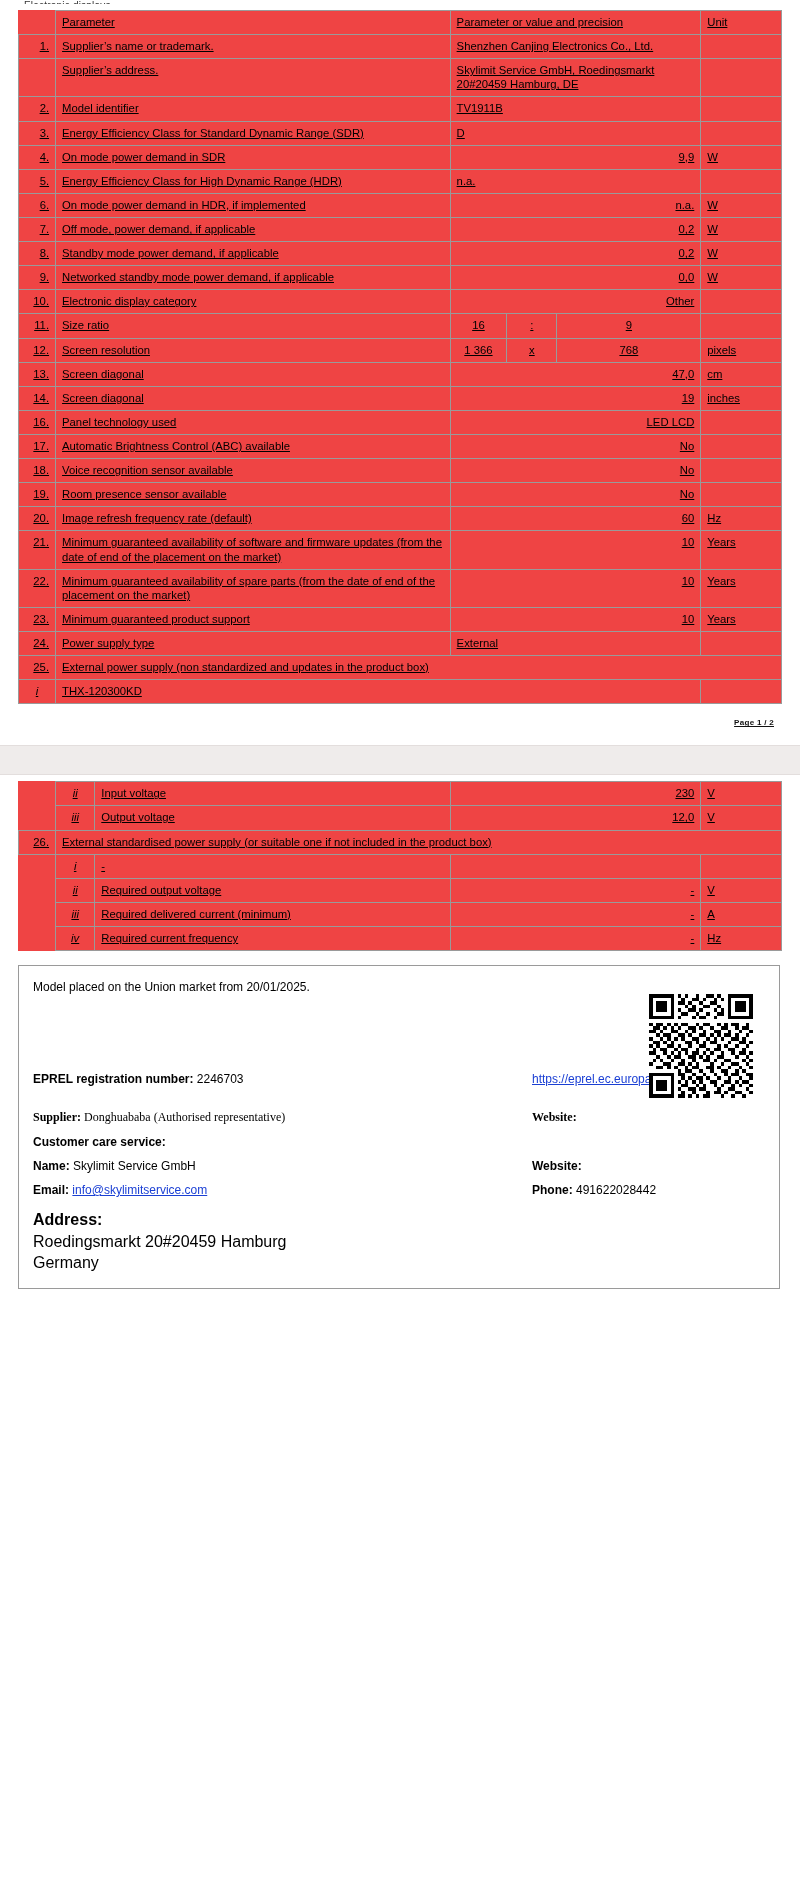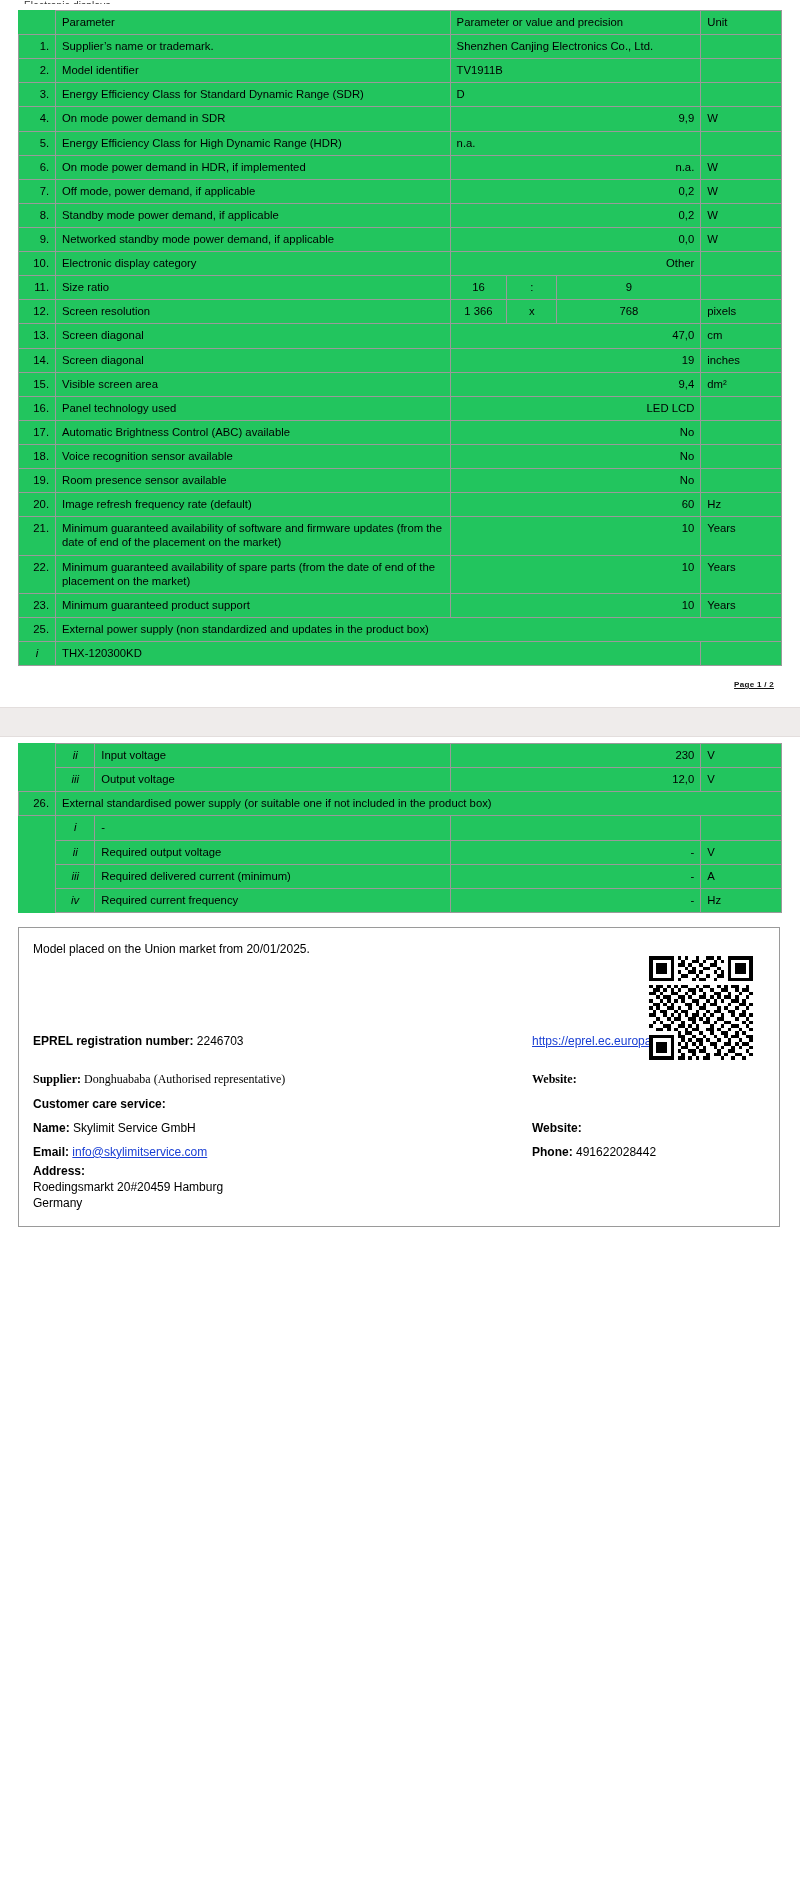--- a/index.html
+++ b/index.html
@@ -25,21 +25,22 @@
     padding-left: 24px;
     font-size: 10px;
     color: #333;
     letter-spacing: .2px;
   }
   table.spec {
     border-collapse: collapse;
     table-layout: fixed;
     margin: 6px 0 0 18px;
     width: 764px;
-    background: #22c55e;
+    background: #ef4444;
+    text-decoration: underline;
   }
   table.spec td {
     border: 1px solid #9a9a9a;
     padding: 4px 6px 5px 6px;
     vertical-align: top;
     line-height: 1.25;
     font-size: 11.3px;
   }
   .c-num {
     width: 34px;
@@ -113,22 +114,22 @@
   .kv .right {
     flex: 1;
   }
   .b { font-weight: bold; }
   .link {
     color: #1a3fd4;
     text-decoration: underline;
     word-break: break-all;
   }
   .addr {
-    margin-top: 4px;
-    font-size: 12px;
+    margin-top: 12px;
+    font-size: 16px;
     line-height: 1.35;
   }
   .qrlink {
     display: inline-block;
     max-width: 210px;
   }
   .sup-row { margin-top: 24px; font-family: Liberation Serif, serif; }
 </style>
 </head>
 <body>
@@ -155,20 +156,26 @@
       <td>Unit</td>
     </tr>
 
     <tr>
       <td class="c-num">1.</td>
       <td>Supplier’s name or trademark.</td>
       <td colspan="3" class="l">Shenzhen Canjing Electronics Co., Ltd.</td>
       <td></td>
     </tr>
 
+    <tr>
+      <td class="c-num"></td>
+      <td>Supplier’s address.</td>
+      <td colspan="3" class="l">Skylimit Service GmbH, Roedingsmarkt 20#20459 Hamburg, DE</td>
+      <td></td>
+    </tr>
 
     <tr>
       <td class="c-num">2.</td>
       <td>Model identifier</td>
       <td colspan="3" class="l">TV1911B</td>
       <td></td>
     </tr>
 
     <tr>
       <td class="c-num">3.</td>
@@ -250,26 +257,20 @@
       <td colspan="3" class="r">47,0</td>
       <td>cm</td>
     </tr>
     <tr>
       <td class="c-num">14.</td>
       <td>Screen diagonal</td>
       <td colspan="3" class="r">19</td>
       <td>inches</td>
     </tr>
     <tr>
-      <td class="c-num">15.</td>
-      <td>Visible screen area</td>
-      <td colspan="3" class="r">9,4</td>
-      <td>dm²</td>
-    </tr>
-    <tr>
       <td class="c-num">16.</td>
       <td>Panel technology used</td>
       <td colspan="3" class="r">LED LCD</td>
       <td></td>
     </tr>
     <tr>
       <td class="c-num">17.</td>
       <td>Automatic Brightness Control (ABC) available</td>
       <td colspan="3" class="r">No</td>
       <td></td>
@@ -302,20 +303,26 @@
       <td class="c-num">22.</td>
       <td>Minimum guaranteed availability of spare parts (from the date of end of the placement on the market)</td>
       <td colspan="3" class="r">10</td>
       <td>Years</td>
     </tr>
     <tr>
       <td class="c-num">23.</td>
       <td>Minimum guaranteed product support</td>
       <td colspan="3" class="r">10</td>
       <td>Years</td>
+    </tr>
+    <tr>
+      <td class="c-num">24.</td>
+      <td>Power supply type</td>
+      <td colspan="3" class="l">External</td>
+      <td></td>
     </tr>
 
     <tr>
       <td class="c-num">25.</td>
       <td colspan="5">External power supply (non standardized and updates in the product box)</td>
     </tr>
     <tr>
       <td class="sub-i">i</td>
       <td colspan="4">THX-120300KD</td>
       <td></td>

